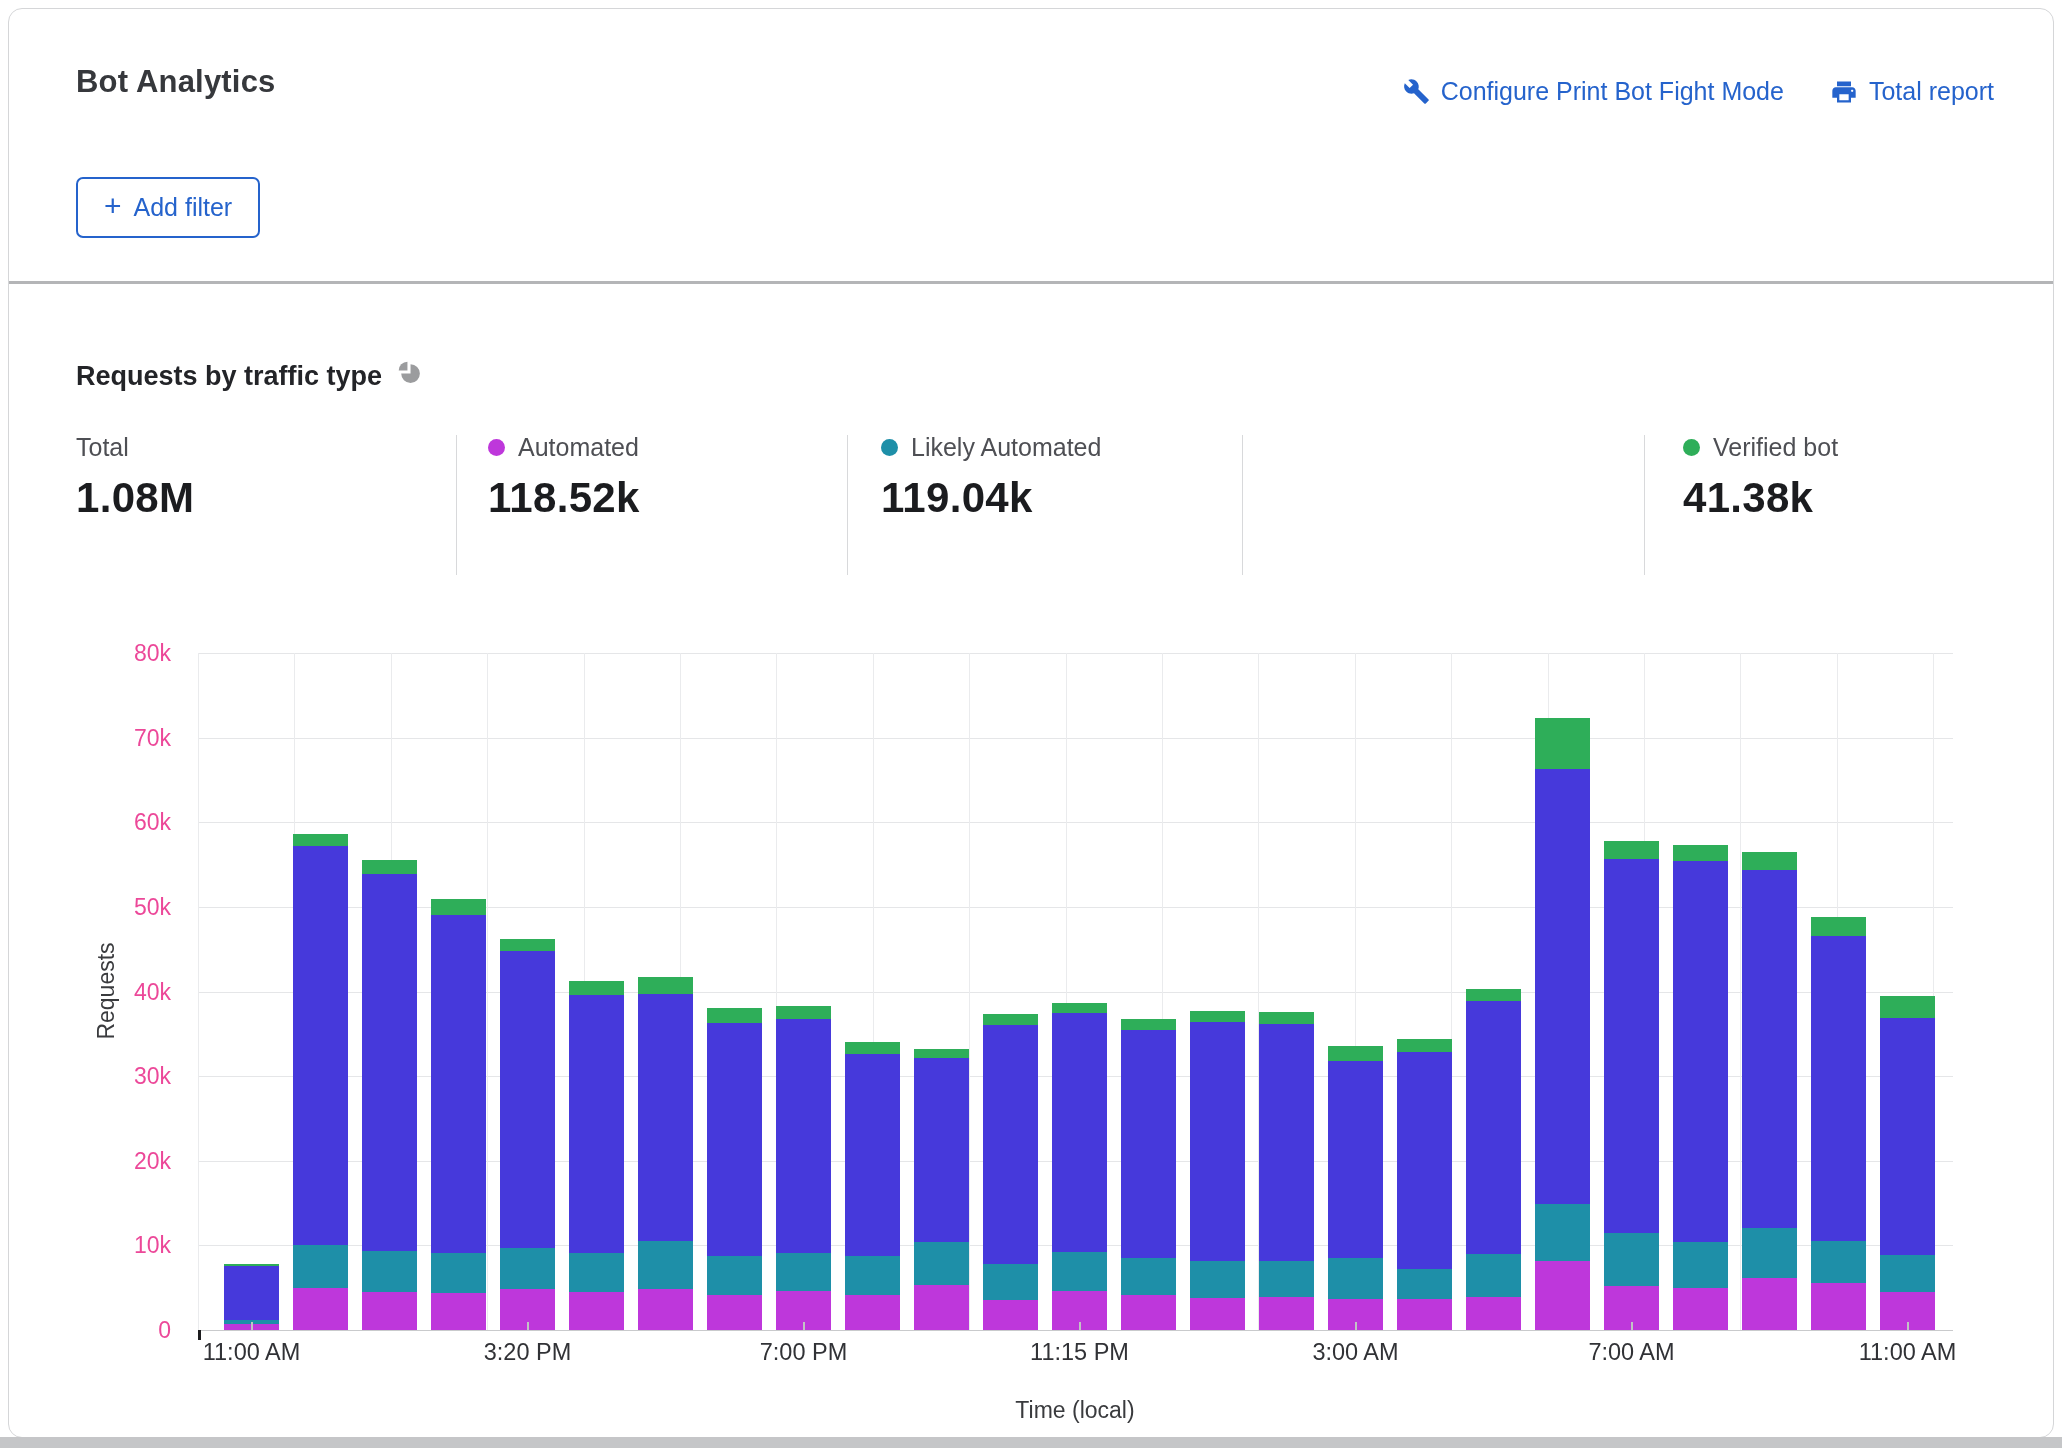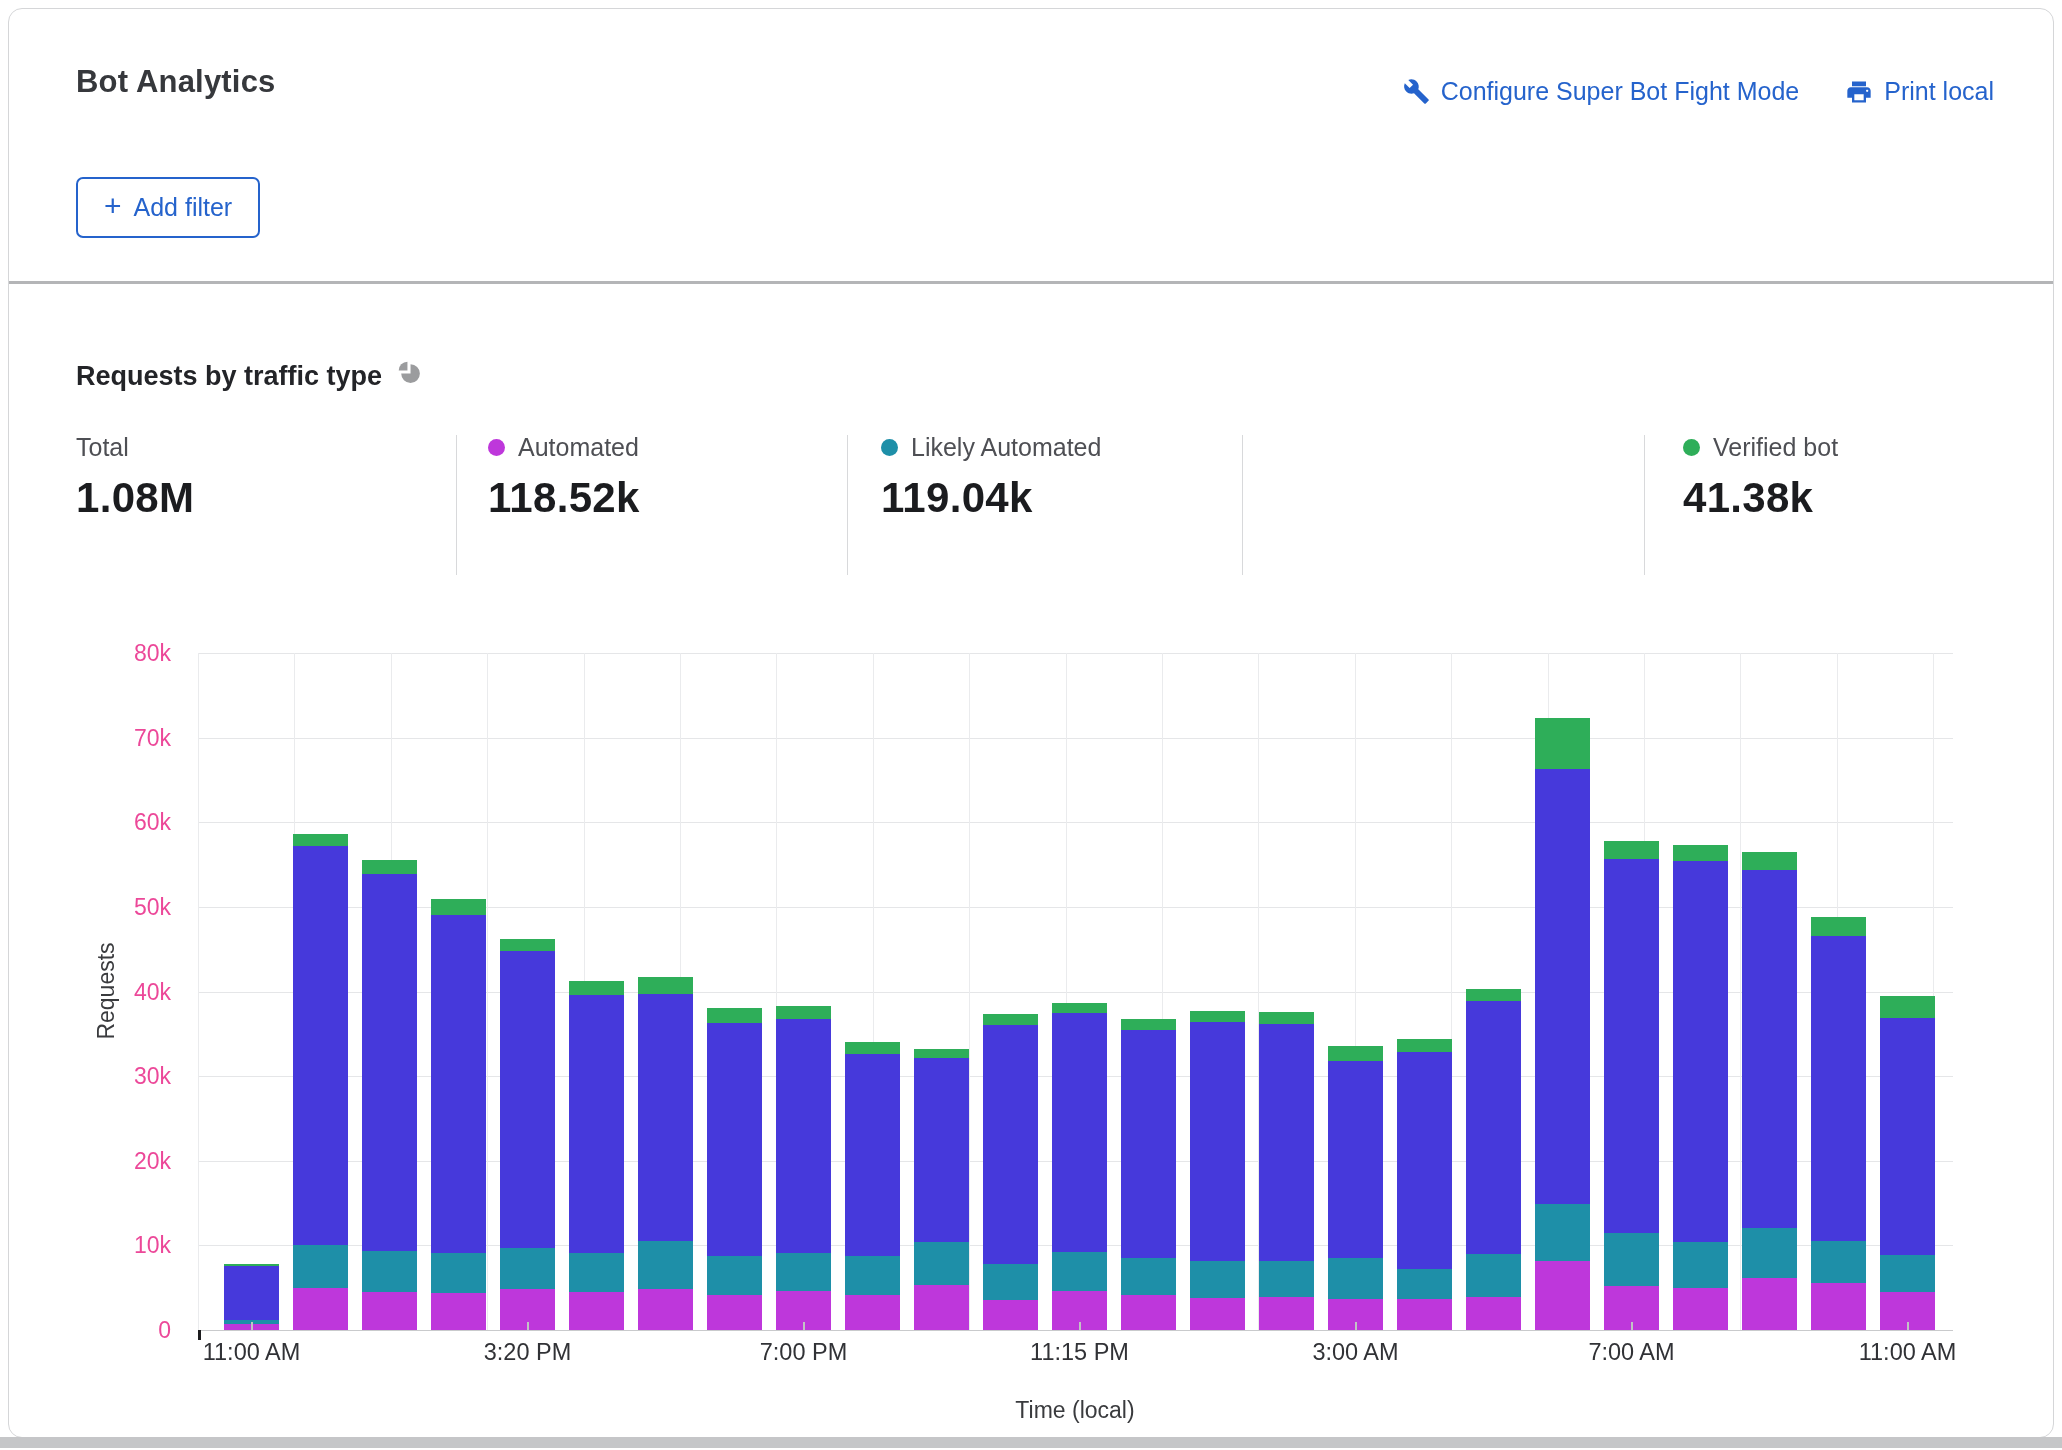--- a/index.html
+++ b/index.html
@@ -62,29 +62,29 @@
 
   <div class="page-title">Bot Analytics</div>
 
   <div class="header-links">
     <div class="hlink">
       <span>
         <svg width="27" height="27" viewBox="0 0 24 24" fill="#2563cc">
             <path d="M22.7 19l-9.1-9.1c.9-2.3.4-5-1.5-6.9-2-2-5-2.4-7.4-1.3L8.9 5.9 5.9 8.9 1.6 4.6C.4 7 .9 10 2.9 12c1.9 1.9 4.6 2.4 6.9 1.5l9.1 9.1c.4.4 1 .4 1.4 0l2.3-2.3c.5-.4.5-1.1.1-1.3z"></path>
           </svg>
       </span>
-      <span>Configure Super Bot Fight Mode</span>
+      <span>Configure Print Bot Fight Mode</span>
     </div>
     <div class="hlink">
       <span>
         <svg width="28" height="28" viewBox="0 0 24 24" fill="#2563cc">
             <path d="M19 8H5c-1.66 0-3 1.34-3 3v6h4v4h12v-4h4v-6c0-1.66-1.34-3-3-3zm-3 11H8v-5h8v5zm3-7c-.55 0-1-.45-1-1s.45-1 1-1 1 .45 1 1-.45 1-1 1zm-1-9H6v4h12V3z"></path>
           </svg>
       </span>
-      <span>Print local</span>
+      <span>Total report</span>
     </div>
   </div>
 
   <button class="add-filter">
     <span class="plus">+</span>
     <span>Add filter</span>
   </button>
 
 
   <div class="header-divider"></div>

